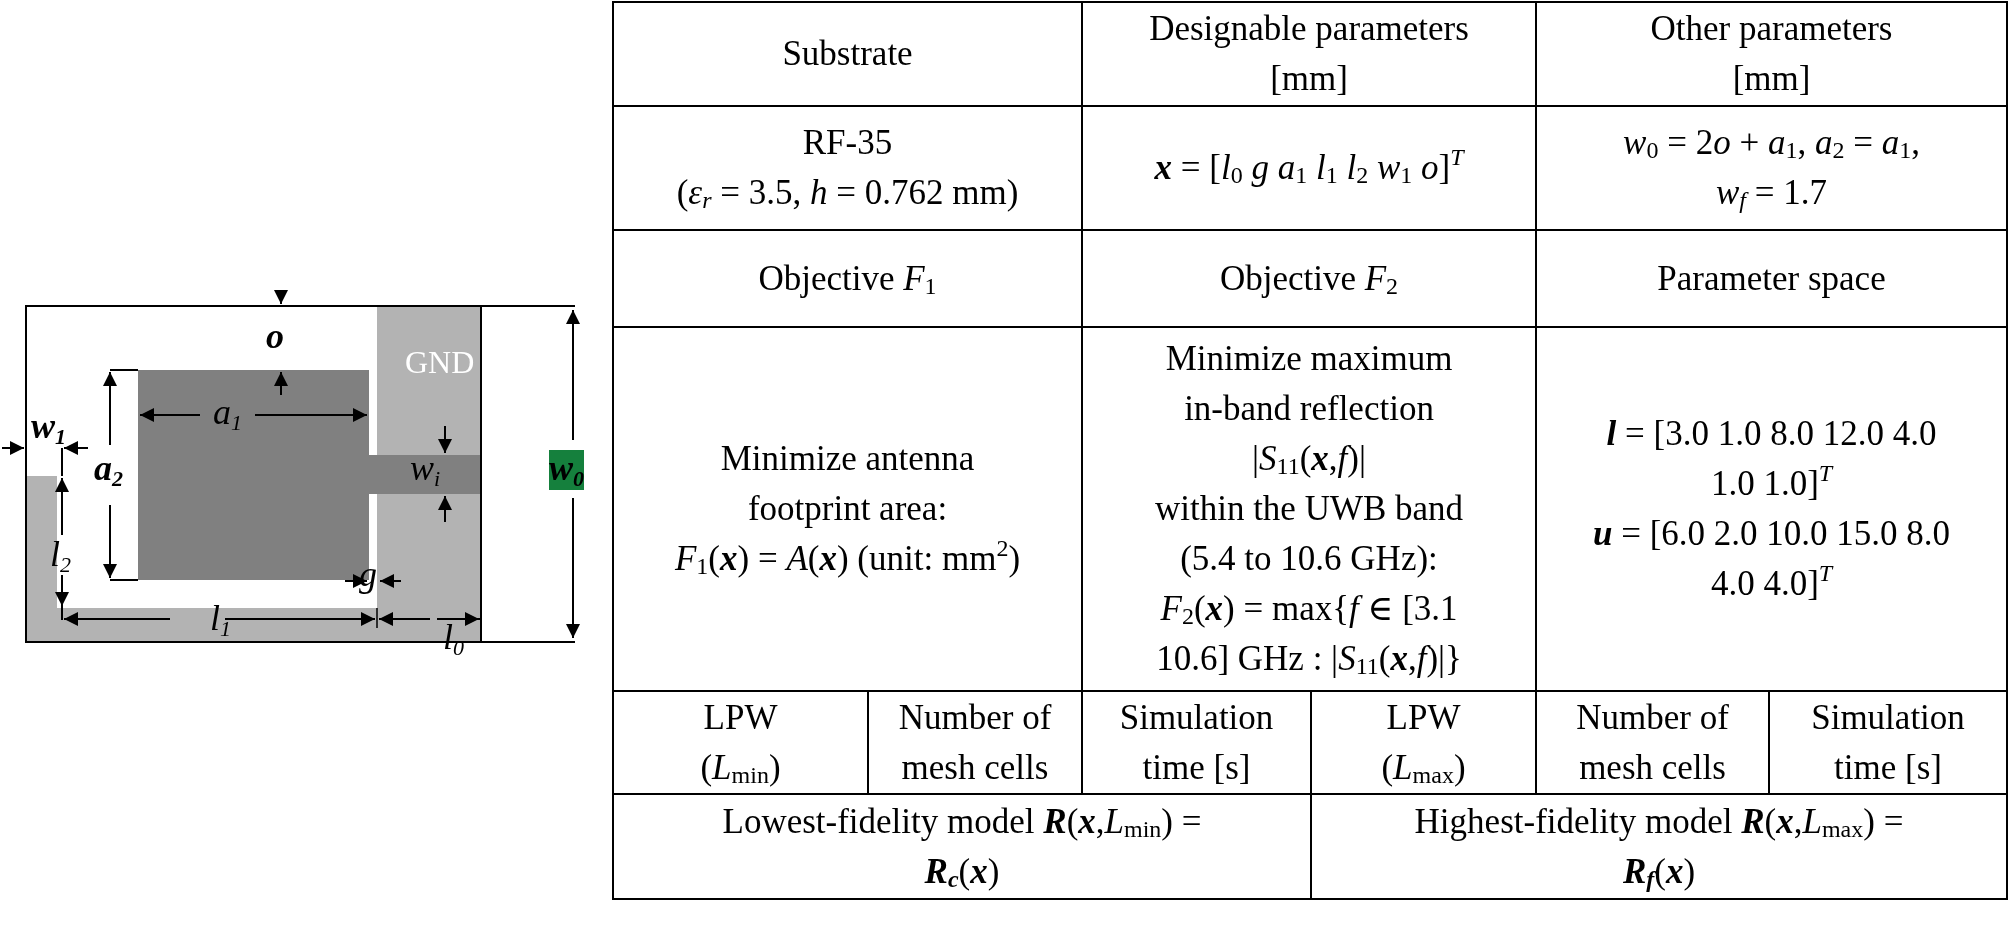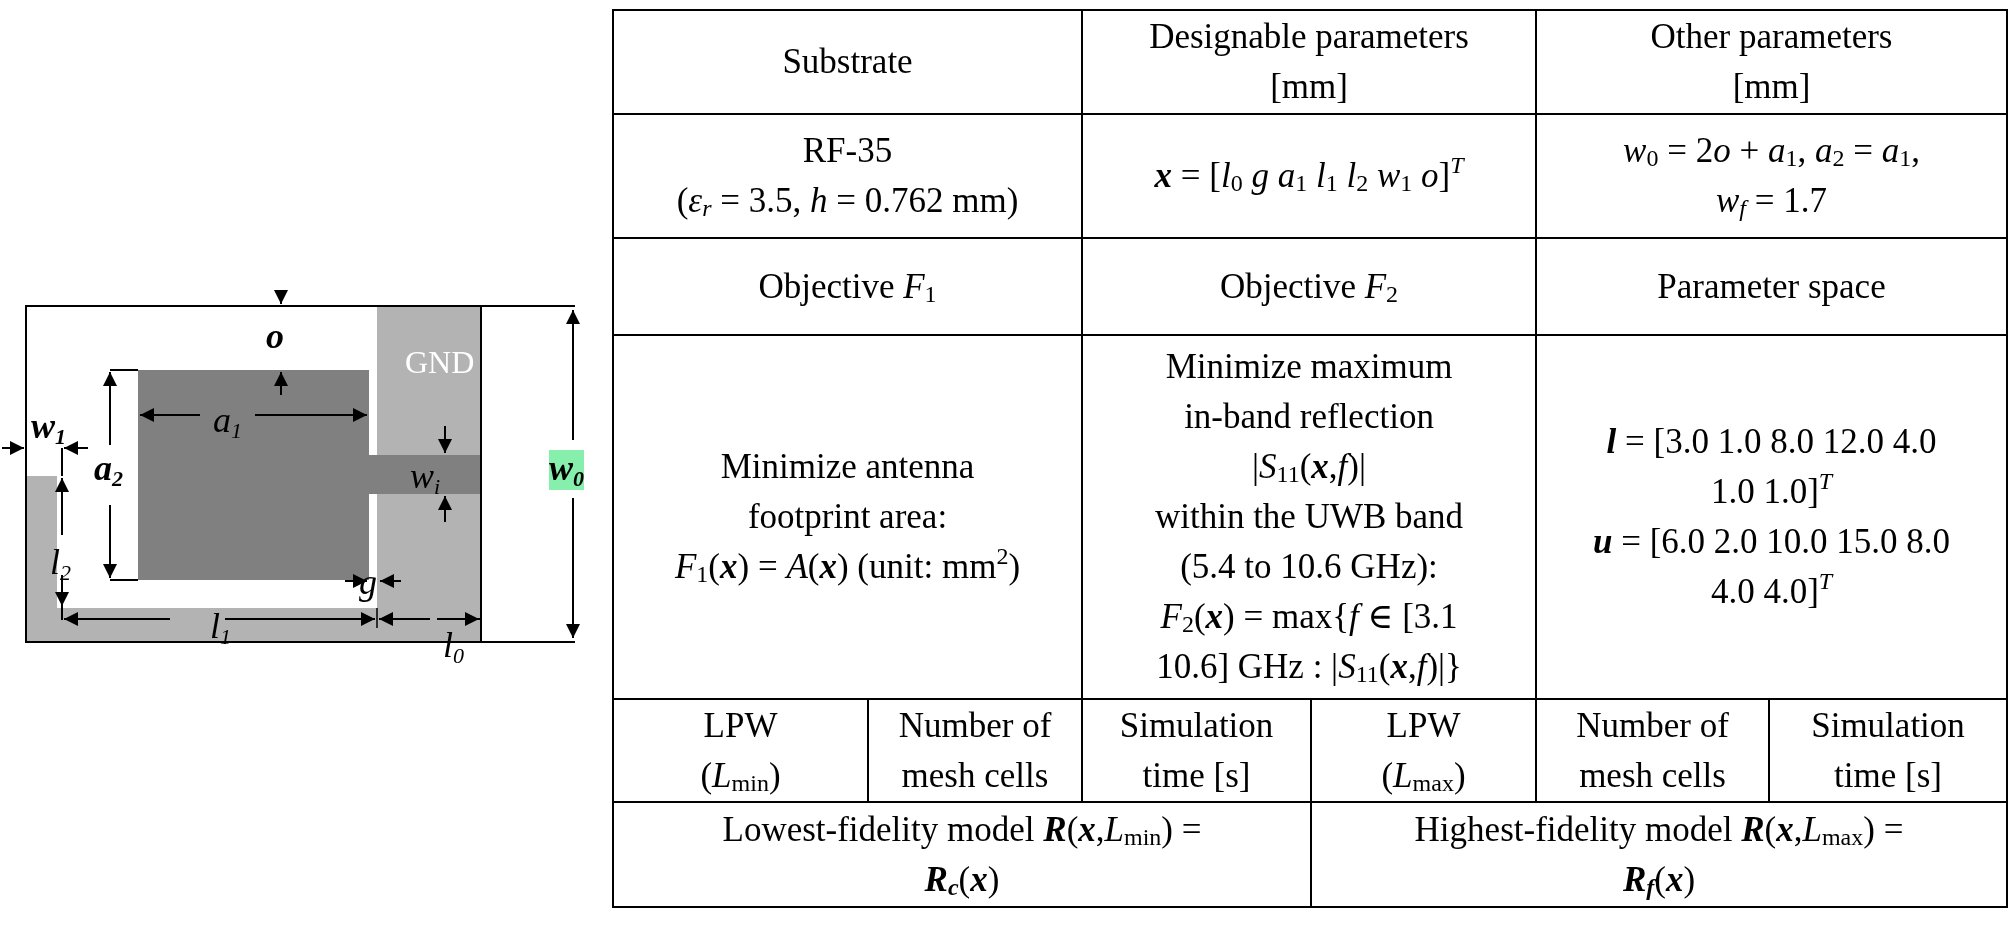--- a/index.html
+++ b/index.html
@@ -4,26 +4,26 @@
   <style>
     html, body { margin: 0; padding: 0; background: #ffffff; }
     body { width: 2008px; height: 927px; position: relative; overflow: hidden;
            font-family: "Liberation Serif", "DejaVu Serif", serif; color: #000; }
 
     
     .figure { position: absolute; left: 0; top: 290px; width: 600px; height: 360px; }
     .figure svg { position: absolute; left: 0; top: 0; }
     .lbl { position: absolute; font-family: "Liberation Serif", serif; font-size: 36px; line-height: 1; white-space: nowrap; }
     .lbl sub { font-size: 22px; vertical-align: -6px; }
-    .lbl.it { font-style: italic; margin-top: 8px; }
+    .lbl.it { font-style: italic; }
     .lbl.bi { font-style: italic; font-weight: bold; }
     .lbl.gnd { color: #ffffff; font-size: 32px; }
 
     
-    table.params { position: absolute; left: 612px; top: 9px; border-collapse: collapse;
+    table.params { position: absolute; left: 612px; top: 1px; border-collapse: collapse;
                    table-layout: fixed; width: 1394px; }
     table.params td { border: 2.5px solid #000; text-align: center; vertical-align: middle;
                       font-size: 35px; line-height: 50px; padding: 0 2px; overflow: hidden; }
     .i { font-style: italic; }
     .bi2 { font-style: italic; font-weight: bold; }
     sub.s { font-size: 24px; vertical-align: -4px; line-height: 0; }
     sup.s { font-size: 24px; vertical-align: 14px; line-height: 0; }
     .blk { display: block; text-align: center; }
   </style>
 </head>
@@ -87,21 +87,21 @@
     <line x1="345" y1="291" x2="367" y2="291" stroke="#000" stroke-width="2" marker-end="url(#ah)"></line>
     <line x1="401" y1="291" x2="380" y2="291" stroke="#000" stroke-width="2" marker-end="url(#ah)"></line>
   </svg>
 
   <span class="lbl gnd" style="left:405px; top:56px;">GND</span>
   <span class="lbl bi" style="left:266px; top:28px;">o</span>
   <span class="lbl it" style="left:213px; top:104px;"><span>a</span><sub>1</sub></span>
   <span class="lbl bi" style="left:94px; top:160px;"><span>a</span><sub>2</sub></span>
   <span class="lbl bi" style="left:31px; top:118px;"><span>w</span><sub>1</sub></span>
   <span class="lbl it" style="left:410px; top:160px;"><span>w</span><sub>i</sub></span>
-  <span class="lbl bi" style="left:549px; top:160px; background:#86efac;"><span>w</span><sub>0</sub></span>
+  <span class="lbl bi" style="left:549px; top:160px; background:#15803d;"><span>w</span><sub>0</sub></span>
   <span class="lbl it" style="left:50px; top:246px;"><span>l</span><sub>2</sub></span>
   <span class="lbl it" style="left:210px; top:310px;"><span>l</span><sub>1</sub></span>
   <span class="lbl it" style="left:443px; top:329px;"><span>l</span><sub>0</sub></span>
   <span class="lbl it" style="left:359px; top:266px;">g</span>
 </div>
 
 <table class="params">
   <colgroup>
     <col style="width:255px">
       <col style="width:214px">

